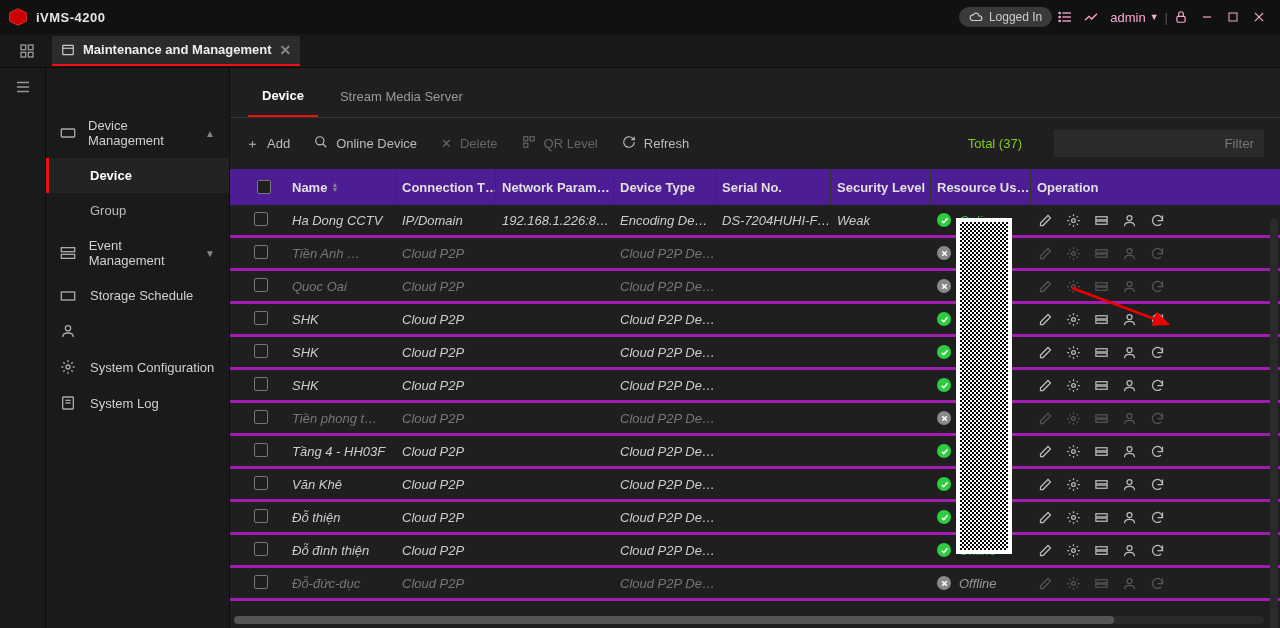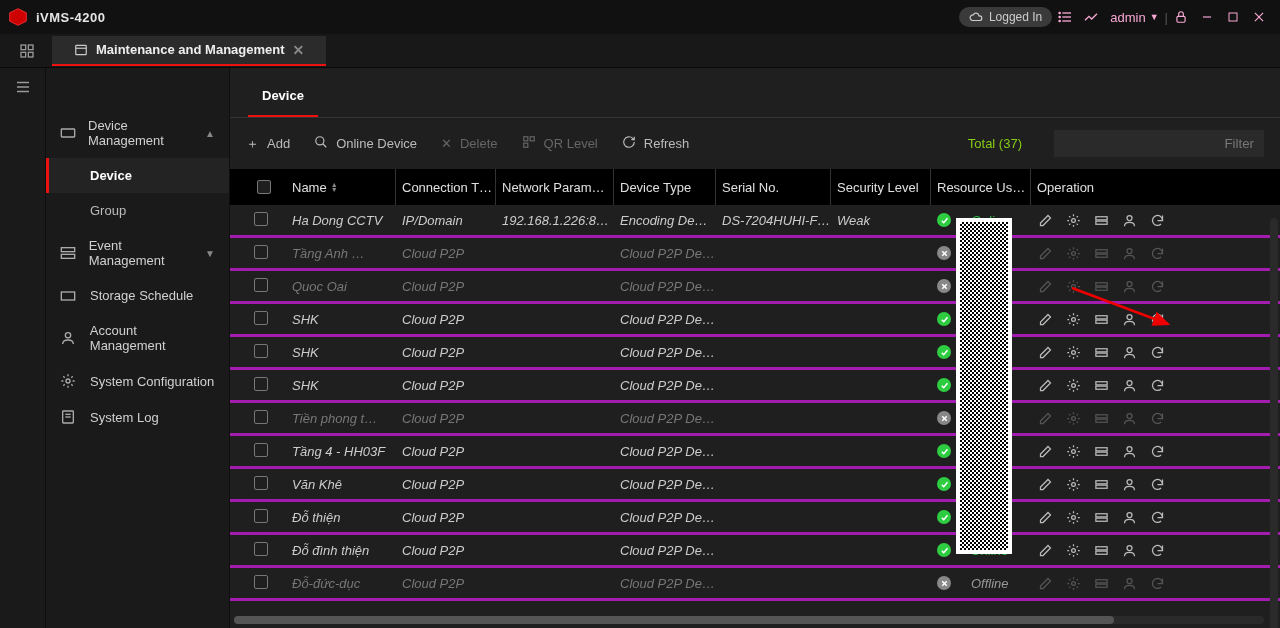--- a/index.html
+++ b/index.html
@@ -38,21 +38,21 @@
       height: 34px;
       background: #181818;
       display: flex; align-items: center; padding-left: 8px;
       border-bottom: 1px solid #0a0a0a;
     }
     .ts-home {
       width: 38px; height: 28px; display:inline-flex; align-items:center; justify-content:center; color:#999;
       cursor:pointer;
     }
     .ts-tab {
-      height: 30px; display:inline-flex; align-items:center; gap:8px; padding: 0 22px;
+      height: 30px; display:inline-flex; align-items:center; gap:8px; padding: 0 9px;
       background:#2b2b2b; color:#eee; font-weight:600; border-bottom:2px solid #e11; margin-left:6px; cursor:pointer;
     }
     .ts-close { color:#888; font-size:14px; cursor:pointer;}
     
     .outer { display:flex; height: calc(628px - 68px); }
     .mini-rail { width: 46px; background:#1a1a1a; border-right:1px solid #0e0e0e; text-align:center; padding-top:10px;}
     .mini-rail .burger { color:#999; cursor:pointer;}
     .sidebar {
       width: 184px; background:#1a1a1a; border-right:1px solid #0e0e0e;
       padding-top: 40px;
@@ -80,31 +80,31 @@
     .toolbtn.dim { color:#666; }
     .toolbar .spacer{flex:1;}
     .total { color:#84cc16; margin-right:8px;}
     .filter {
       background:#2a2a2a; border:none; color:#ccc; padding:6px 10px; width:210px; outline:none;text-align:right;
     }
     .filter::placeholder{color:#777;}
     
     .table { display:flex; flex-direction:column; }
     .thead, .trow { display:grid; grid-template-columns: 50px 110px 100px 118px 102px 115px 100px 100px 220px; align-items:center; padding: 0 6px;}
-    .thead { background:#000000; height:36px; color:#e0e0e0; font-weight:400; font-size:13px;}
+    .thead { background:#4c1d95; height:36px; color:#e0e0e0; font-weight:700; font-size:13px;}
     .thead .cell { display:flex; align-items:center; gap:4px; border-right:1px solid #333; height:100%; padding-left:6px; overflow:hidden; white-space:nowrap;}
     .thead .cell:first-child{justify-content:center;border-right:none;}
     .trow { height:33px; border-bottom:3px solid #a21caf; color:#ccc;font-style:italic;}
     .trow.offline { color:#777;}
     .cell { overflow:hidden; text-overflow:ellipsis; white-space:nowrap; padding-left:6px;}
     .trow .cell:first-child{text-align:center;padding:0;}
     .chk {
       width:14px;height:14px;border:1px solid #777;display:inline-block;background:#1f1f1f;border-radius:2px;cursor:pointer;
     }
-    .status { display:inline-flex; align-items:center; gap:20px;}
+    .status { display:inline-flex; align-items:center; gap:8px;}
     .status.online .dot { background:#2ecc40;}
     .status.offline .dot { background:#888;}
     .status.online .lbl{color:#2db84a;}
     .status.offline .lbl{color:#999;}
     .dot{width:14px;height:14px;border-radius:50%;display:inline-flex;align-items:center;justify-content:center;}
     .dot svg{width:9px;height:9px;}
     .ops { display:flex; gap:12px; color:#bbb;}
     .trow.offline .ops { color:#555;}
     .opicn{width:16px;height:16px;cursor:pointer;display:inline-flex;align-items:center;justify-content:center;}
     .sort-caret{display:inline-flex;flex-direction:column;line-height:5px;font-size:7px;color:#888;}
@@ -243,21 +243,20 @@
         </span>
       <span>Storage Schedule</span>
     </div>
     <div class="side-item">
       <span class="sicn">
           <svg width="16" height="16" viewBox="0 0 24 24" fill="none" stroke="currentColor" stroke-width="2">
             <circle cx="12" cy="8" r="4"></circle>
             <path d="M4 21c0-4 4-6 8-6s8 2 8 6"></path>
           </svg>
         </span>
-      <span>Account Management</span>
     </div>
     <div class="side-item">
       <span class="sicn">
           <svg width="16" height="16" viewBox="0 0 24 24" fill="none" stroke="currentColor" stroke-width="2">
             <circle cx="12" cy="12" r="3"></circle>
             <path d="M12 2v3M12 19v3M2 12h3M19 12h3M5 5l2 2M17 17l2 2M19 5l-2 2M7 17l-2 2"></path>
           </svg>
         </span>
       <span>System Configuration</span>
     </div>
@@ -269,20 +268,21 @@
             <line x1="8" y1="12" x2="16" y2="12"></line>
           </svg>
         </span>
       <span>System Log</span>
     </div>
   </div>
 
   <div class="main">
     <div class="subtabs">
       <div class="subtab active"><span>Device</span></div>
+      <div class="subtab"><span>Stream Media Server</span></div>
     </div>
 
     <div class="toolbar">
       <span class="toolbtn">
         <span>＋</span>
         <span>Add</span>
       </span>
       <span class="toolbtn">
         <span><svg width="14" height="14" viewBox="0 0 24 24" fill="none" stroke="currentColor" stroke-width="2">
               <circle cx="10" cy="10" r="7"></circle>
@@ -396,21 +396,21 @@
                   <svg width="15" height="15" viewBox="0 0 24 24" fill="none" stroke="#bbb" stroke-width="2">
                     <path d="M20 12a8 8 0 1 0-2.3 5.6"></path>
                     <polyline points="20 4 20 12 12 12"></polyline>
                   </svg>
                 </span>
               </span>
             </div>
           </div>
           <div class="trow offline">
     <div class="cell"><span class="chk"></span></div>
-    <div class="cell">Tầng Anh …</div>
+    <div class="cell">Tiền Anh …</div>
     <div class="cell">Cloud P2P</div>
     <div class="cell"></div>
     <div class="cell">Cloud P2P De…</div>
     <div class="cell"></div>
     <div class="cell"></div>
     <div class="cell">
       <span class="status offline">
         <span class="dot">
                   <svg viewBox="0 0 24 24" fill="none" stroke="#fff" stroke-width="4">
                     <line x1="6" y1="6" x2="18" y2="18"></line>

